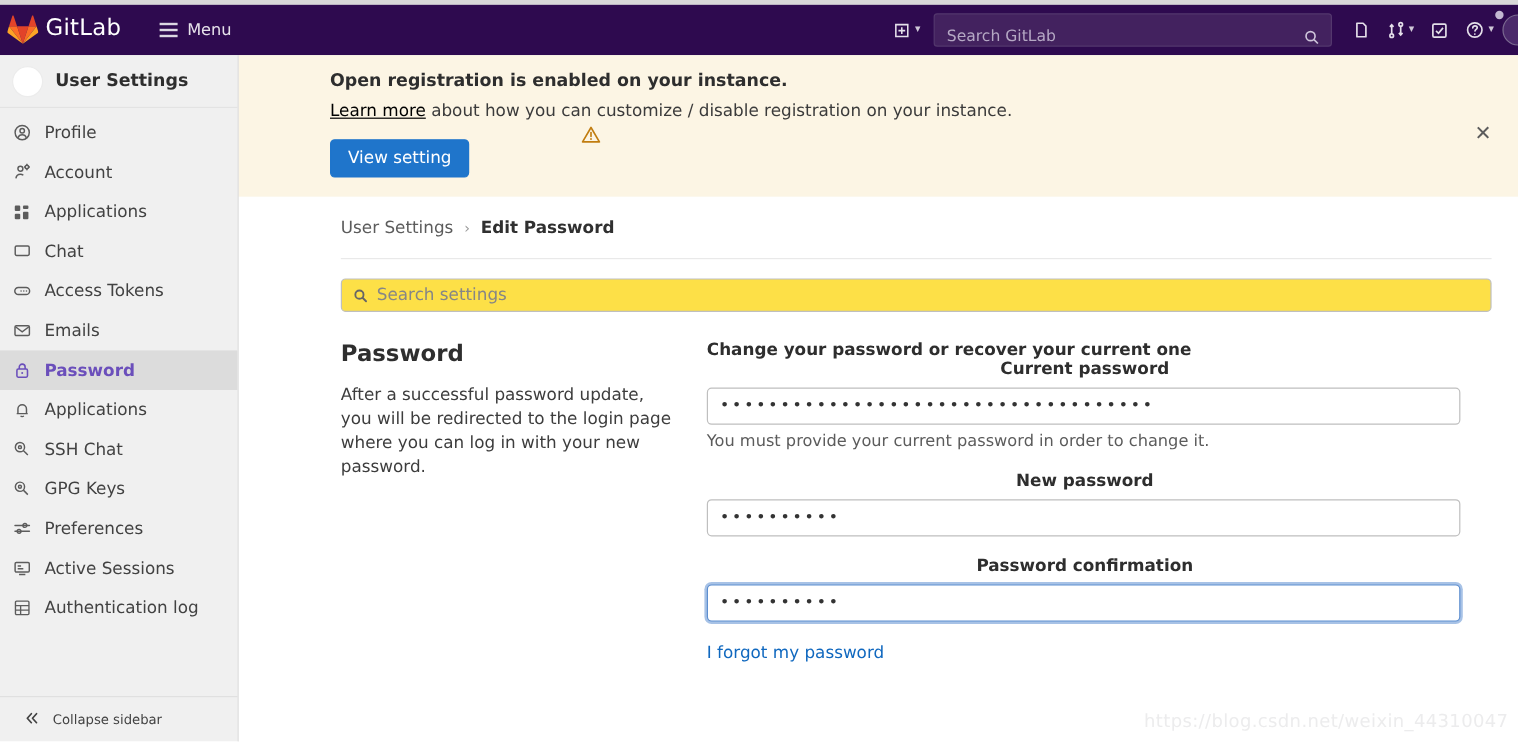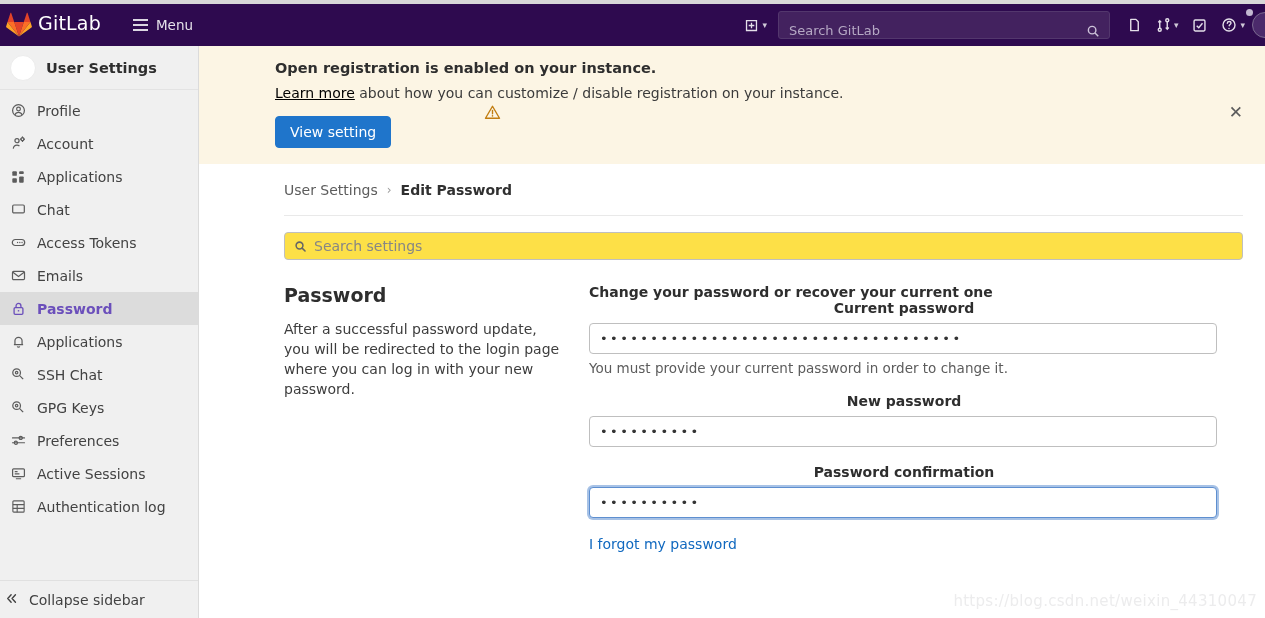--- a/index.html
+++ b/index.html
@@ -99,21 +99,21 @@
   .sb-item .sb-ico {
     width: 16px; height: 16px; flex: none;
     display: flex; align-items: center; justify-content: center;
     color: #5c5c5c;
   }
   .sb-item.active { background: #dcdcdc; color: #6b4fbb; font-weight: 600; }
   .sb-item.active .sb-ico { color: #6b4fbb; }
   .sb-footer {
     border-top: 1px solid #e0e0e0;
     height: 38px; display: flex; align-items: center; gap: 10px;
-    padding: 0 4px; color: #424242; font-size: 14px;
+    padding: 0 19px; color: #424242; font-size: 11px;
   }
 
   
   .alert {
     position: absolute; top: 46px; left: 199px;
     width: 1066px; height: 118px;
     background: #fcf5e4;
     padding: 14px 20px 0 76px;
   }
   .alert-warn-ico {

